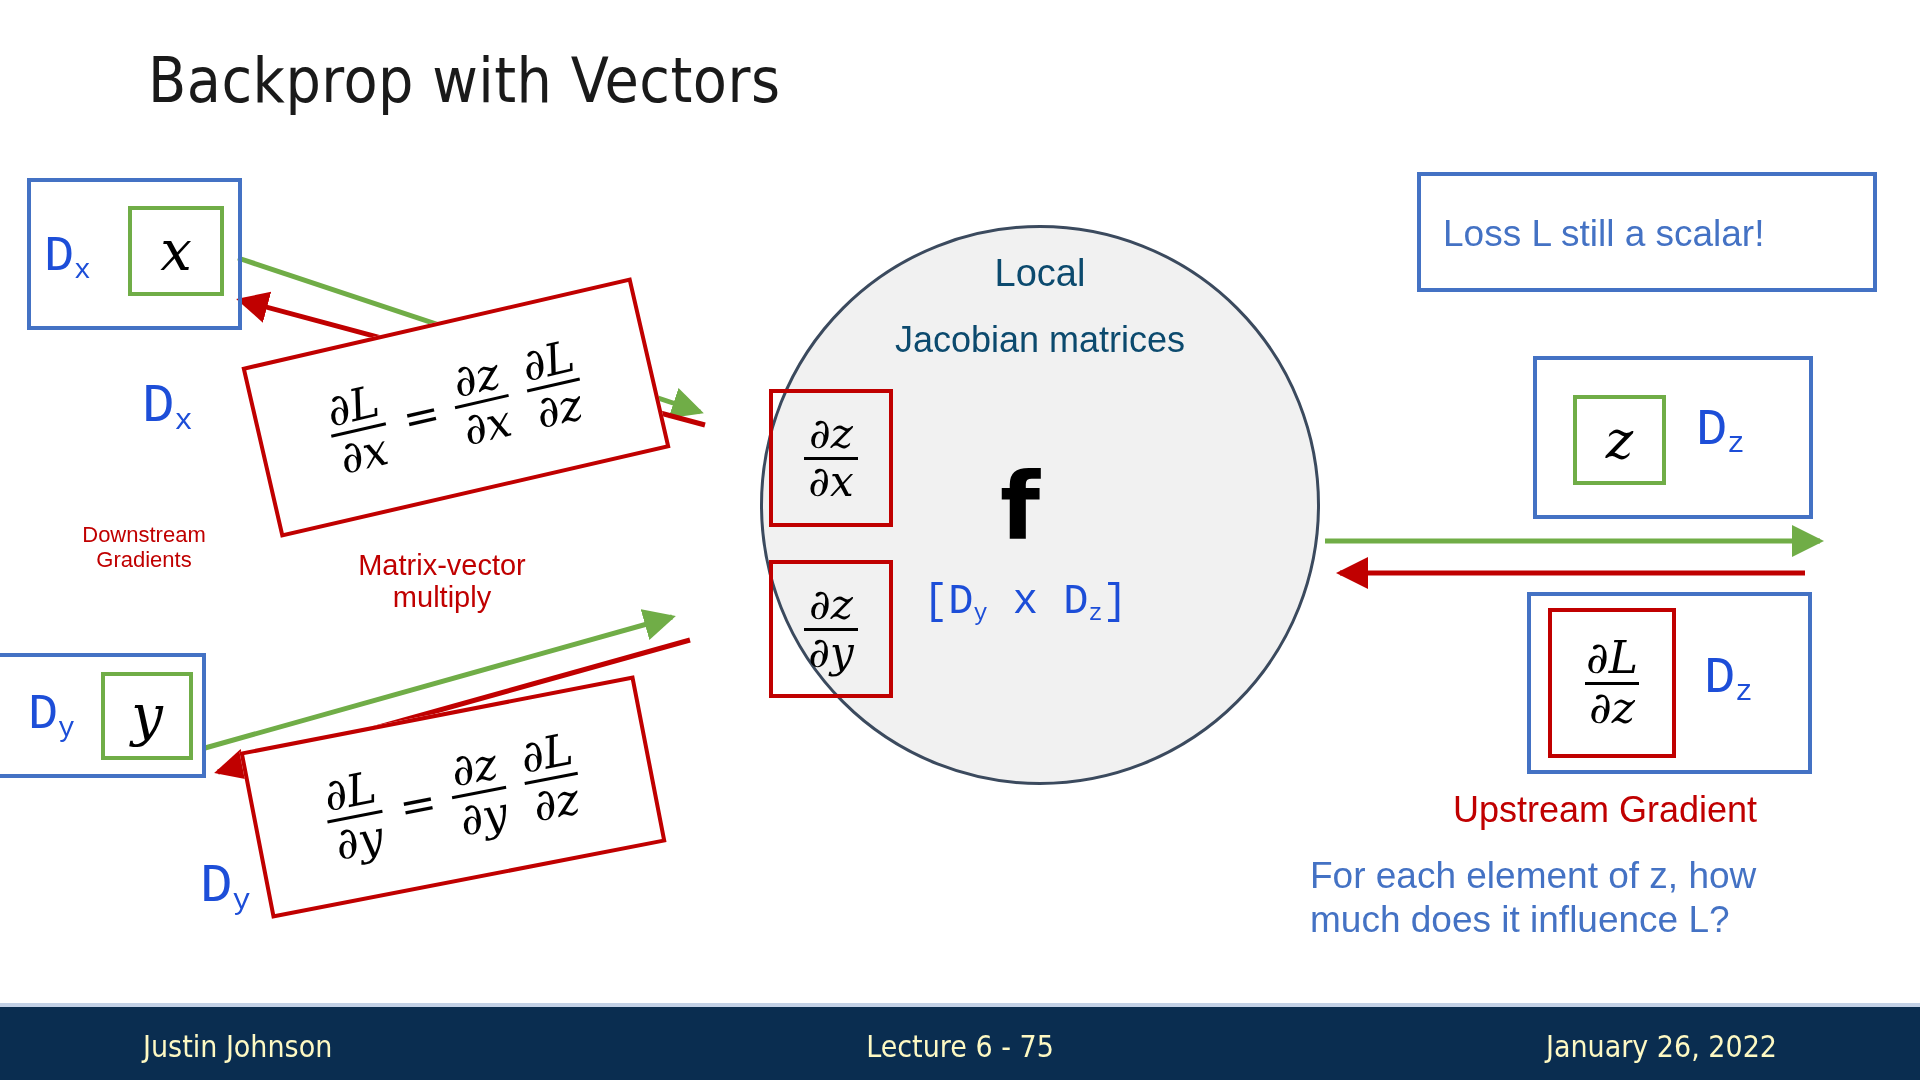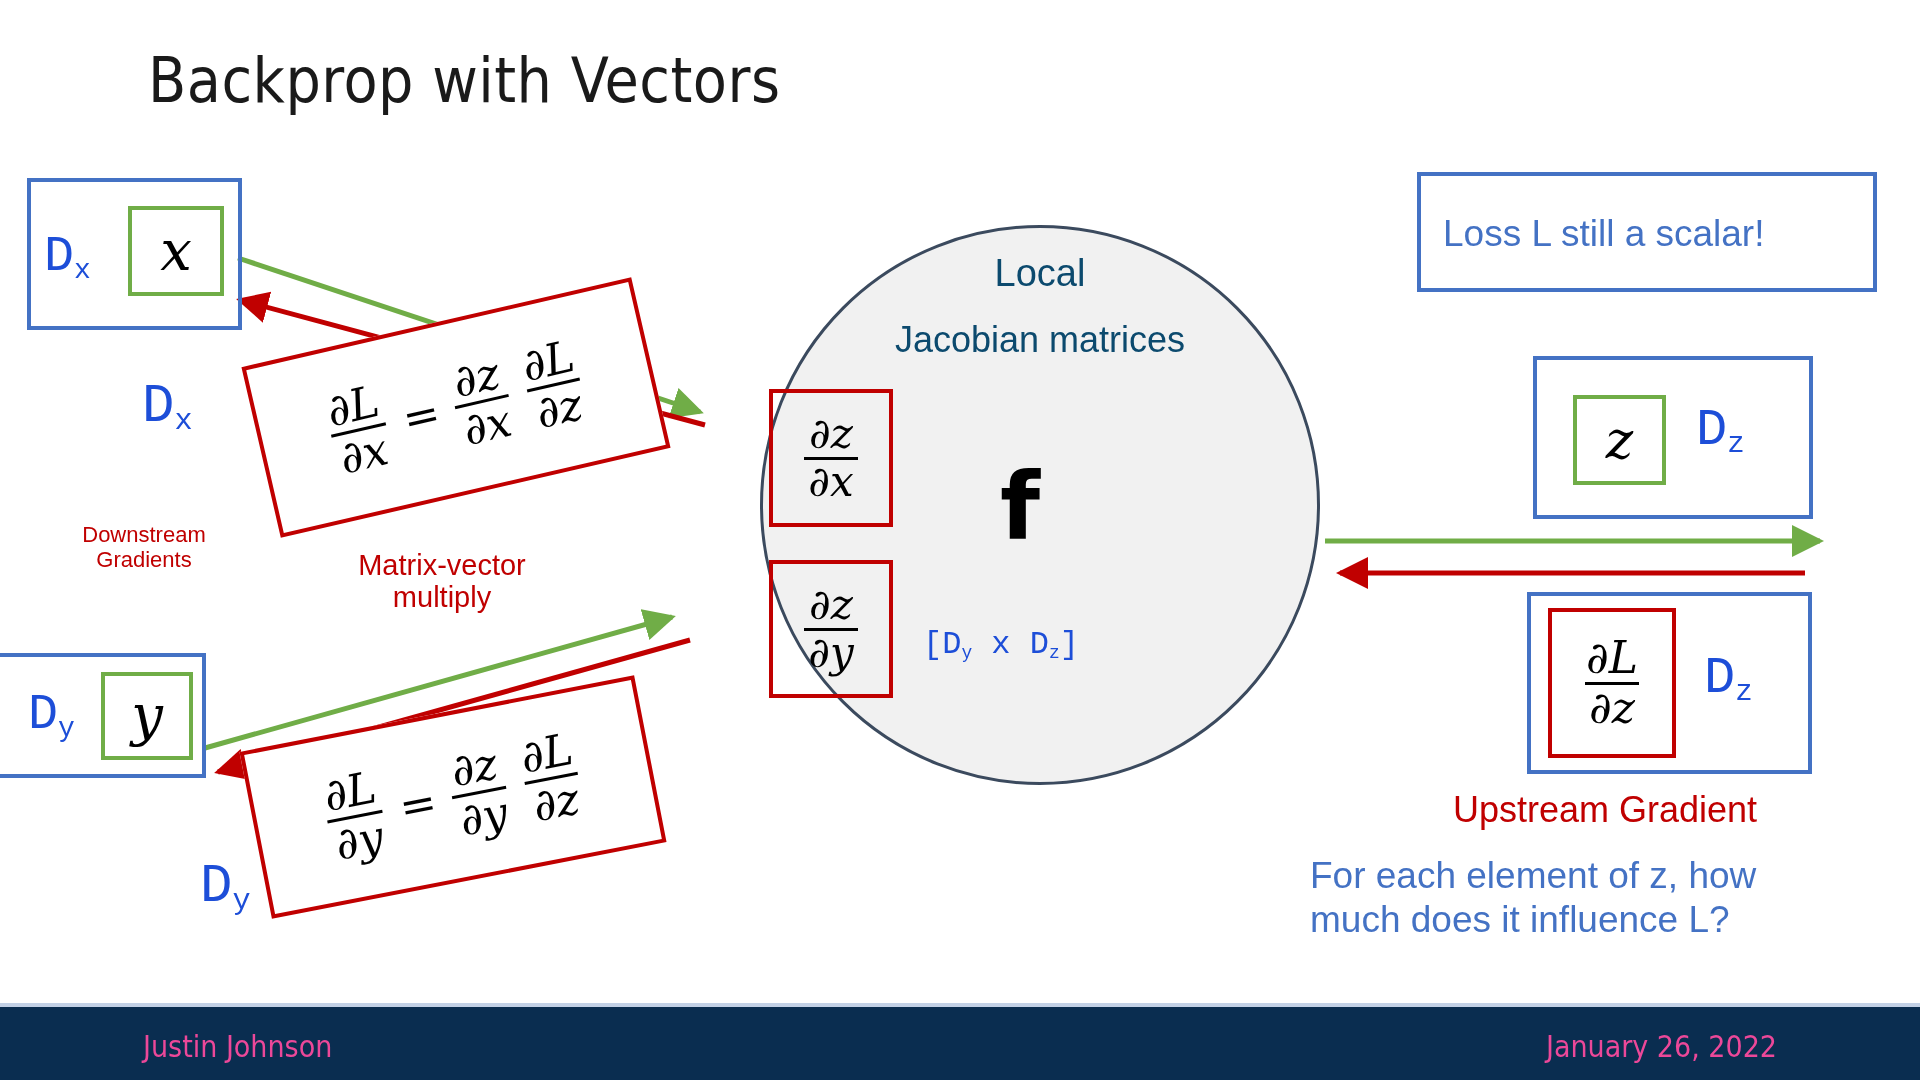--- a/index.html
+++ b/index.html
@@ -157,21 +157,21 @@
     left: 0;
     top: 1003px;
     width: 1920px;
     height: 77px;
     background: #0a2d50;
     border-top: 4px solid #c3d1e6;
     box-sizing: border-box;
   }
   .footer-text {
     position: absolute;
-    color: #ec4899;
+    color: #fef9c3;
     font-size: 30px;
     font-family: "DejaVu Sans", sans-serif;
     font-stretch: condensed;
     white-space: nowrap;
     top: 22px;
   }
   #footer-author { left: 143px; }
   #footer-lecture { left: 0; width: 1920px; text-align: center; }
   #footer-date { right: 143px; }
 </style>
@@ -285,21 +285,21 @@
     <span class="frac" style="font-size:42px;">
       <span class="num">∂z</span>
       <span class="den">∂y</span>
     </span>
   </div>
 
 
   <div style="position:absolute; left:960px; top:462px; width:120px; text-align:center;
               font-family:'DejaVu Sans',sans-serif; font-weight:700; font-size:92px; color:#000; line-height:1;">f</div>
 
-  <div class="dlabel" style="left:923px; top:629px; font-size:32px;">
+  <div class="dlabel" style="left:923px; top:581px; font-size:42px;">
     <span>[D</span><sub>y</sub><span> x D</span><sub>z</sub><span>]</span>
   </div>
 
   <div class="blue-box" style="left:1417px; top:172px; width:460px; height:120px;"></div>
   <div class="blue-caption" style="left:1443px; top:212px; font-size:37px;">Loss L still a scalar!</div>
 
   <div class="blue-box" style="left:1533px; top:356px; width:280px; height:163px;"></div>
   <div class="green-box" style="left:1573px; top:395px; width:93px; height:90px;">
     <span class="var" style="font-size:52px;">z</span>
   </div>
@@ -320,16 +320,17 @@
 
   <div class="red-caption" style="left:1340px; top:790px; width:530px; font-size:36px;">Upstream Gradient</div>
 
   <div class="blue-caption" style="left:1310px; top:854px; width:600px; font-size:37px;">
     <div>For each element of z, how</div>
     <div>much does it influence L?</div>
   </div>
 
   <div id="footer-bar">
     <div class="footer-text" id="footer-author">Justin Johnson</div>
+    <div class="footer-text" id="footer-lecture">Lecture 6 - 75</div>
     <div class="footer-text" id="footer-date">January 26, 2022</div>
   </div>
 
 </div>
 
 </body></html>

